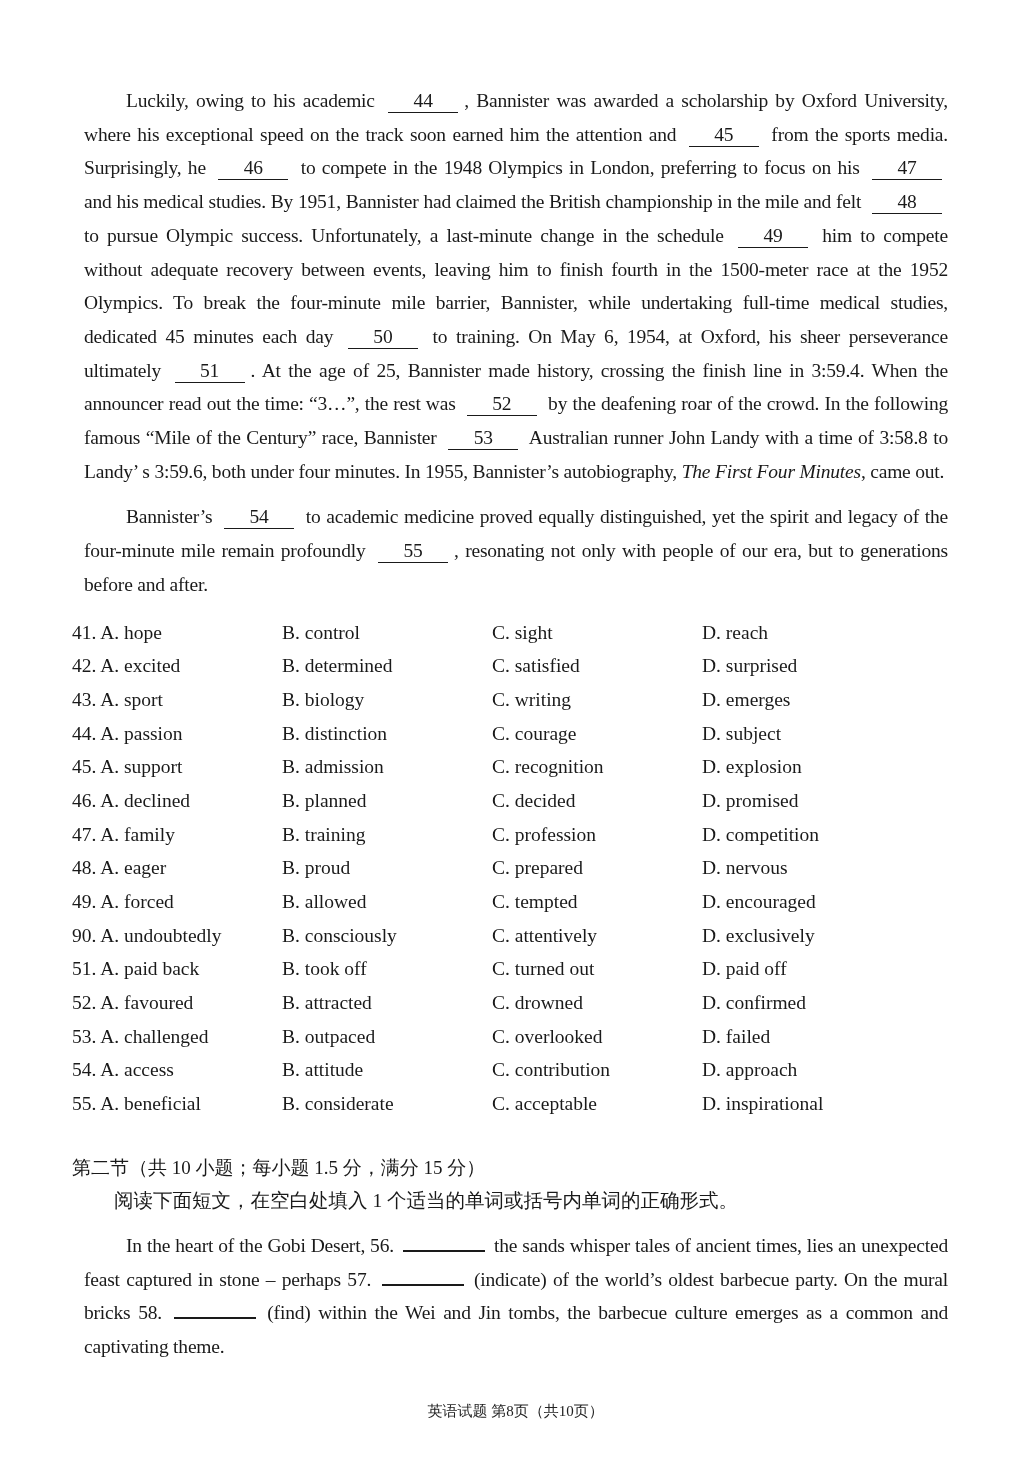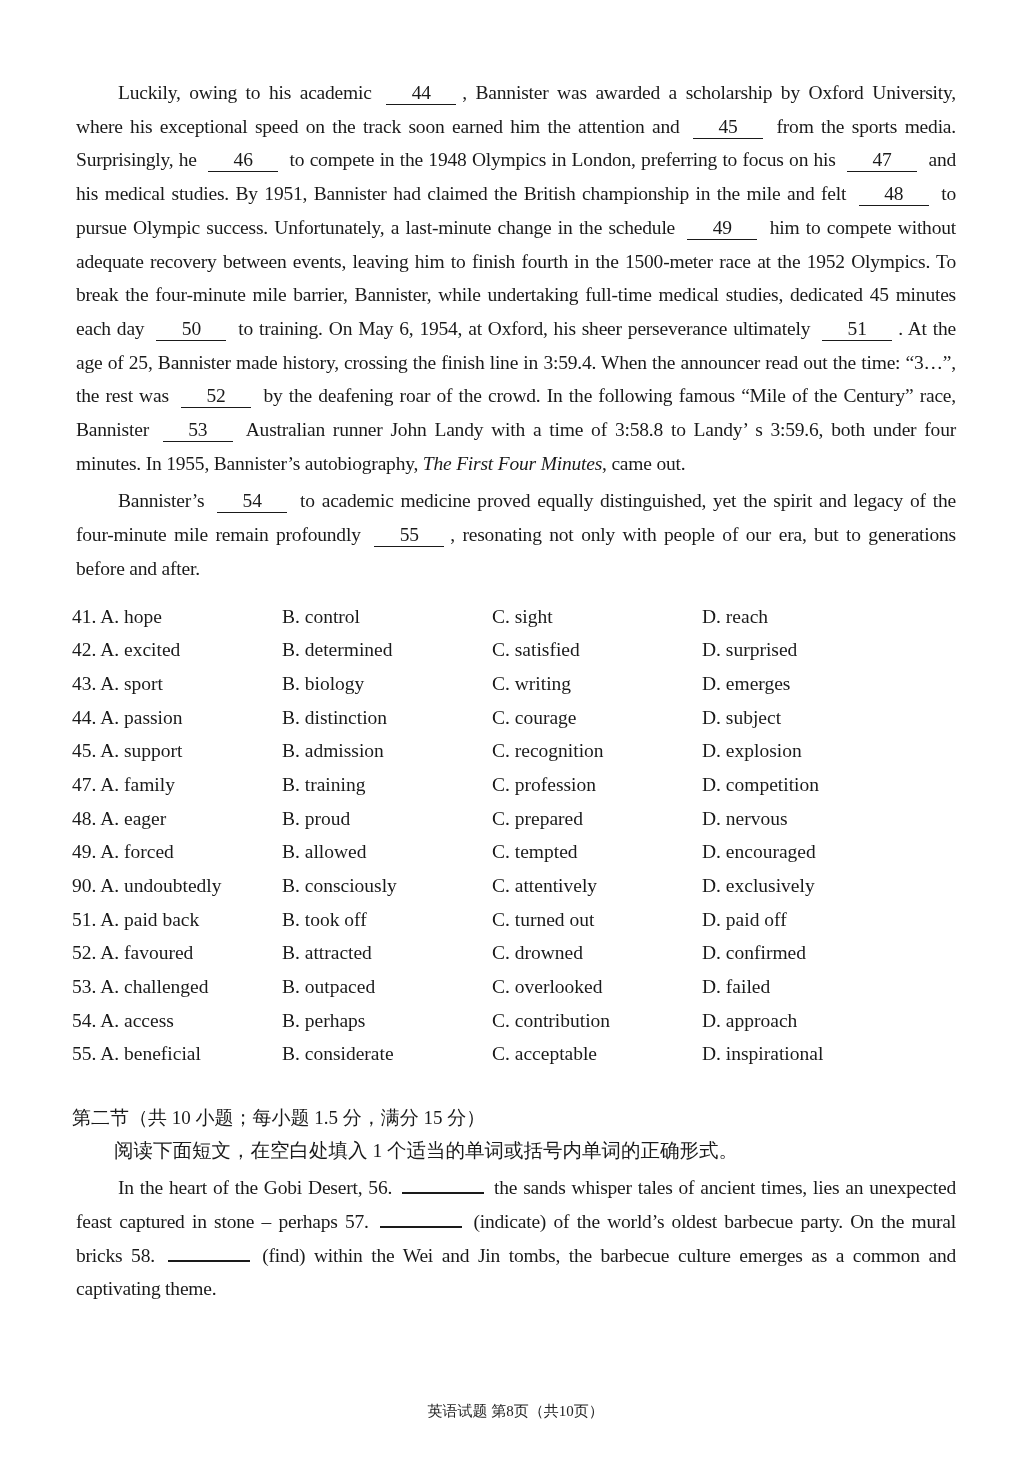--- a/index.html
+++ b/index.html
@@ -4,21 +4,21 @@
 <style>
   html, body { margin: 0; padding: 0; background: #ffffff; }
   body {
     width: 1031px; height: 1457px; position: relative; overflow: hidden;
     font-family: "Liberation Serif", "DejaVu Serif", serif;
     color: #1a1a1a;
   }
   .page { position: absolute; left: 72px; top: 72px; width: 888px; }
   .para {
     font-size: 19.5px; line-height: 33.7px; text-align: justify;
-    margin: 4px; letter-spacing: -0.2px;
+    margin: 12px; letter-spacing: -0.2px;
   }
   .para.indent { text-indent: 42px; }
   .blank {
     display: inline-block; border-bottom: 1px solid #1a1a1a;
     text-align: center; line-height: 22px; margin: 0 6px; text-indent: 0;
   }
   .blank.w1 { width: 70px; }
   .fill {
     display: inline-block; border-bottom: 2px solid #1a1a1a;
     width: 82px; height: 20px; margin: 0 4px; vertical-align: baseline;
@@ -67,20 +67,26 @@
         <span class="opt-cell">C. courage</span>
         <span class="opt-cell">D. subject</span>
       </div>
       <div class="opt-row">
         <span class="opt-cell">45. A. support</span>
         <span class="opt-cell">B. admission</span>
         <span class="opt-cell">C. recognition</span>
         <span class="opt-cell">D. explosion</span>
       </div>
       <div class="opt-row">
+        <span class="opt-cell">46. A. declined</span>
+        <span class="opt-cell">B. planned</span>
+        <span class="opt-cell">C. decided</span>
+        <span class="opt-cell">D. promised</span>
+      </div>
+      <div class="opt-row">
         <span class="opt-cell">47. A. family</span>
         <span class="opt-cell">B. training</span>
         <span class="opt-cell">C. profession</span>
         <span class="opt-cell">D. competition</span>
       </div>
       <div class="opt-row">
         <span class="opt-cell">48. A. eager</span>
         <span class="opt-cell">B. proud</span>
         <span class="opt-cell">C. prepared</span>
         <span class="opt-cell">D. nervous</span>
@@ -110,21 +116,21 @@
         <span class="opt-cell">D. confirmed</span>
       </div>
       <div class="opt-row">
         <span class="opt-cell">53. A. challenged</span>
         <span class="opt-cell">B. outpaced</span>
         <span class="opt-cell">C. overlooked</span>
         <span class="opt-cell">D. failed</span>
       </div>
       <div class="opt-row">
         <span class="opt-cell">54. A. access</span>
-        <span class="opt-cell">B. perhaps</span>
+        <span class="opt-cell">B. attitude</span>
         <span class="opt-cell">C. contribution</span>
         <span class="opt-cell">D. approach</span>
       </div>
       <div class="opt-row">
         <span class="opt-cell">55. A. beneficial</span>
         <span class="opt-cell">B. considerate</span>
         <span class="opt-cell">C. acceptable</span>
         <span class="opt-cell">D. inspirational</span>
       </div>
     </div>

